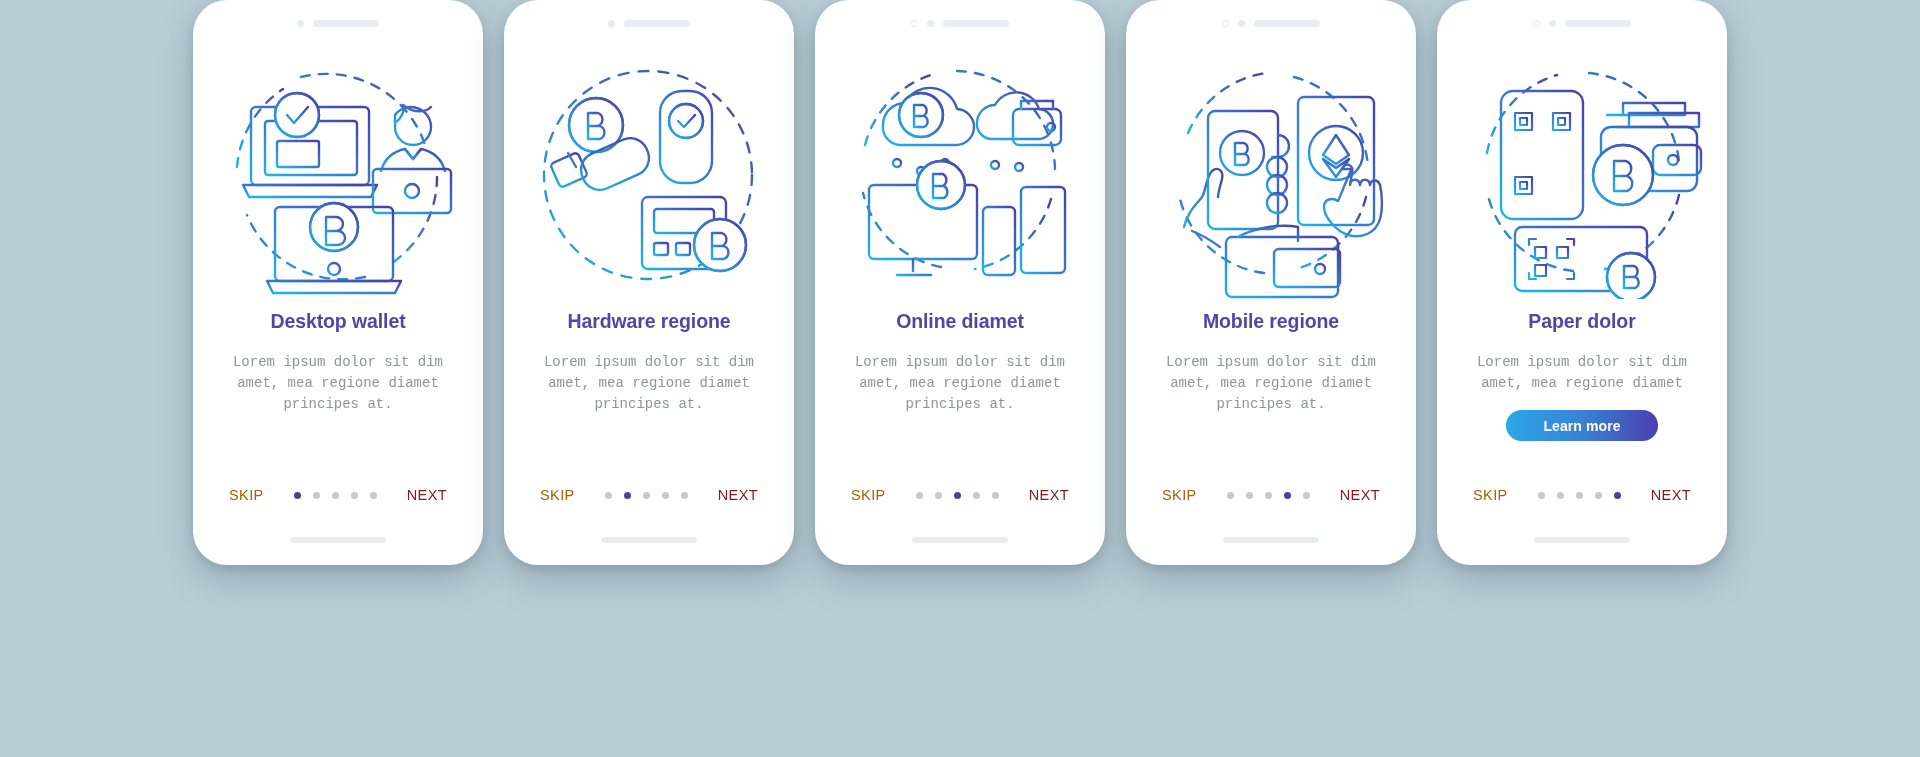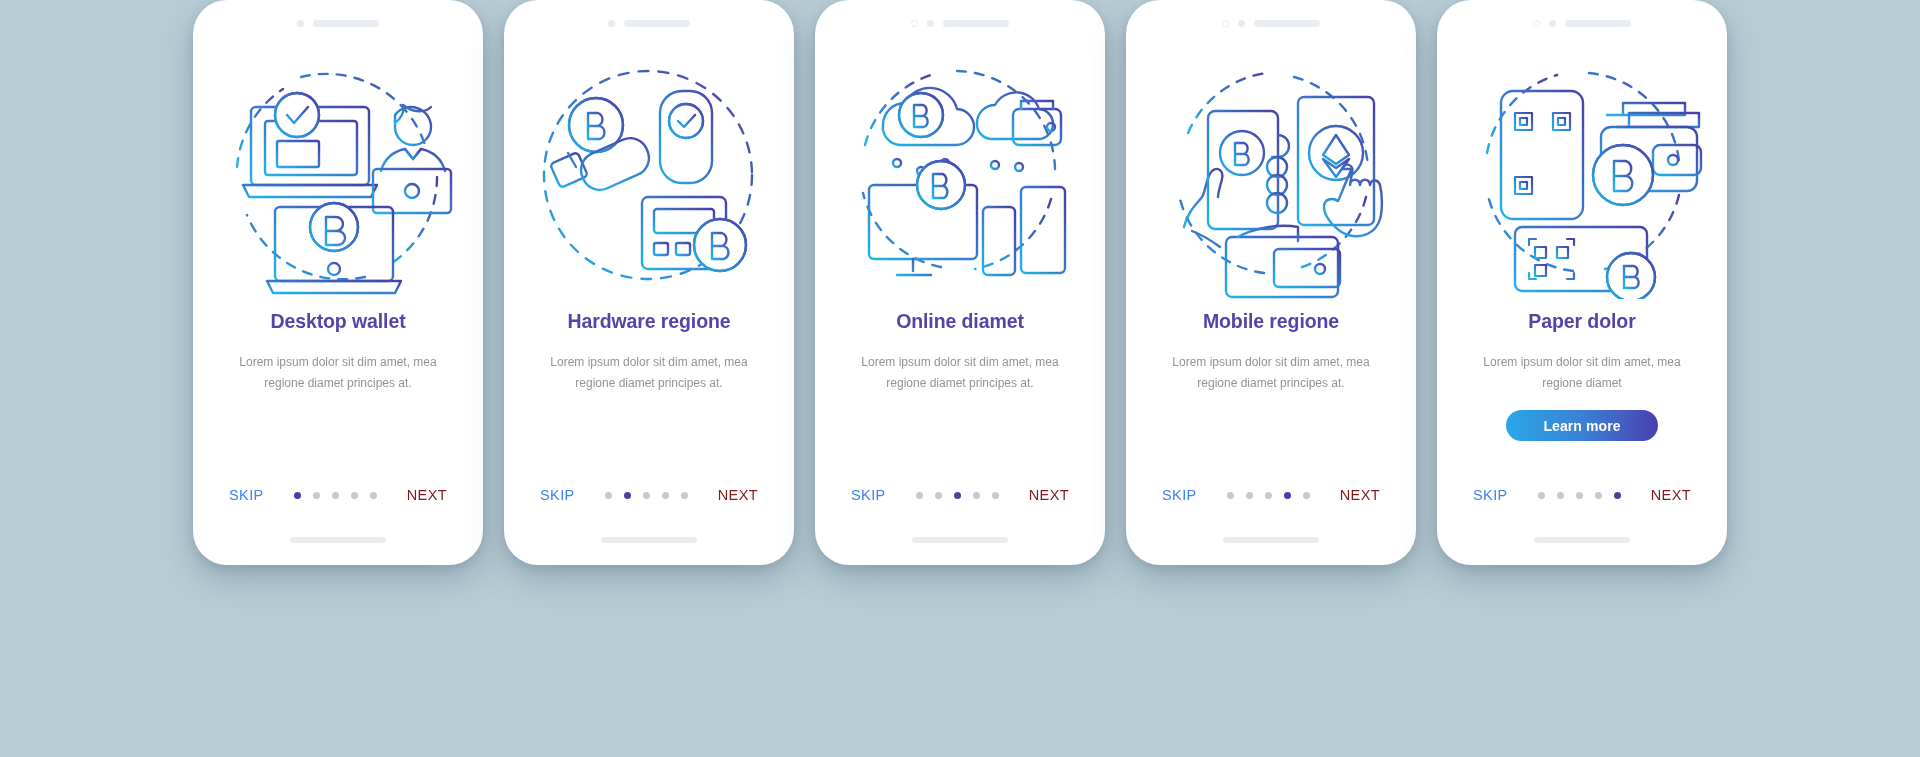--- a/index.html
+++ b/index.html
@@ -82,25 +82,26 @@
   .card-title {
     color: #5245a8;
     font-size: 19.5px;
     font-weight: bold;
     text-align: center;
     letter-spacing: -0.1px;
     margin-top: 4px;
   }
   .card-body {
     color: #8f9499;
-    font-size: 12px;
+    font-size: 14px;
     line-height: 21px;
     text-align: center;
     width: 214px;
     margin-top: 19px;
+    font-family: Liberation Mono, monospace;
   }
 
   
   .learn-more {
     margin-top: 16px;
     width: 152px;
     height: 31px;
     border-radius: 16px;
     background: linear-gradient(90deg, #2aa8e8 0%, #3b7fd4 52%, #4a3fb0 100%);
     color: #ffffff;
@@ -122,21 +123,21 @@
     width: 100%;
     display: flex;
     align-items: center;
     justify-content: center;
     gap: 30px;
   }
   .nav-skip, .nav-next {
     font-size: 14.5px;
     letter-spacing: 0.4px;
   }
-  .nav-skip { color: #3b82f6; }
+  .nav-skip { color: #a16207; }
   .nav-next { color: #7f1d1d; }
   .dots { display: flex; align-items: center; gap: 12px; }
   .dot {
     width: 7px; height: 7px;
     border-radius: 50%;
     background: #c6c9cd;
   }
   .dot.active { background: #4a3fa6; }
 
   

